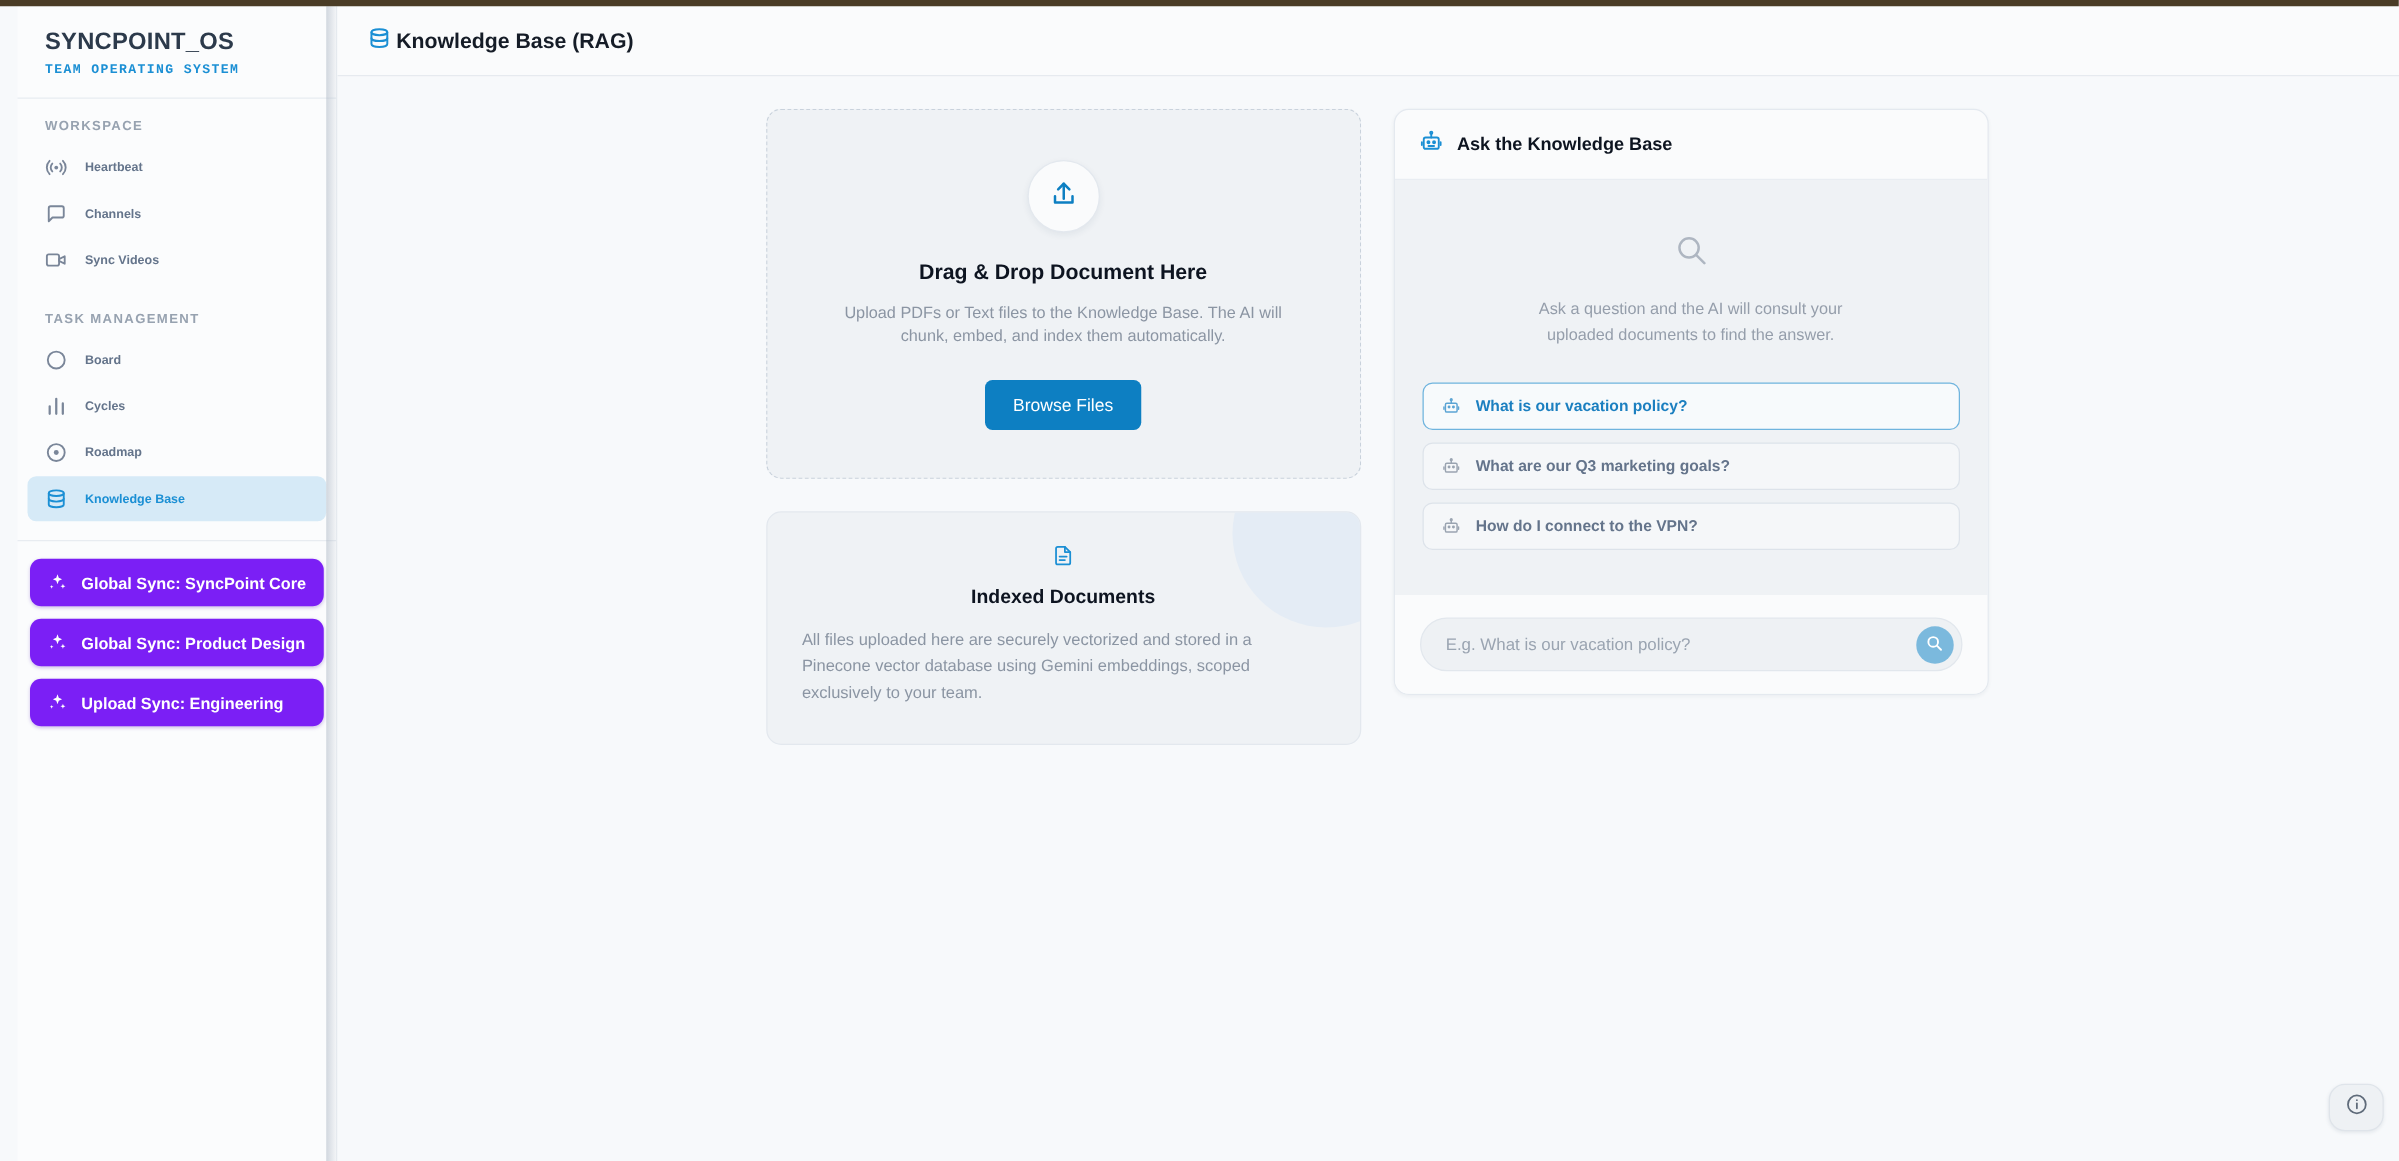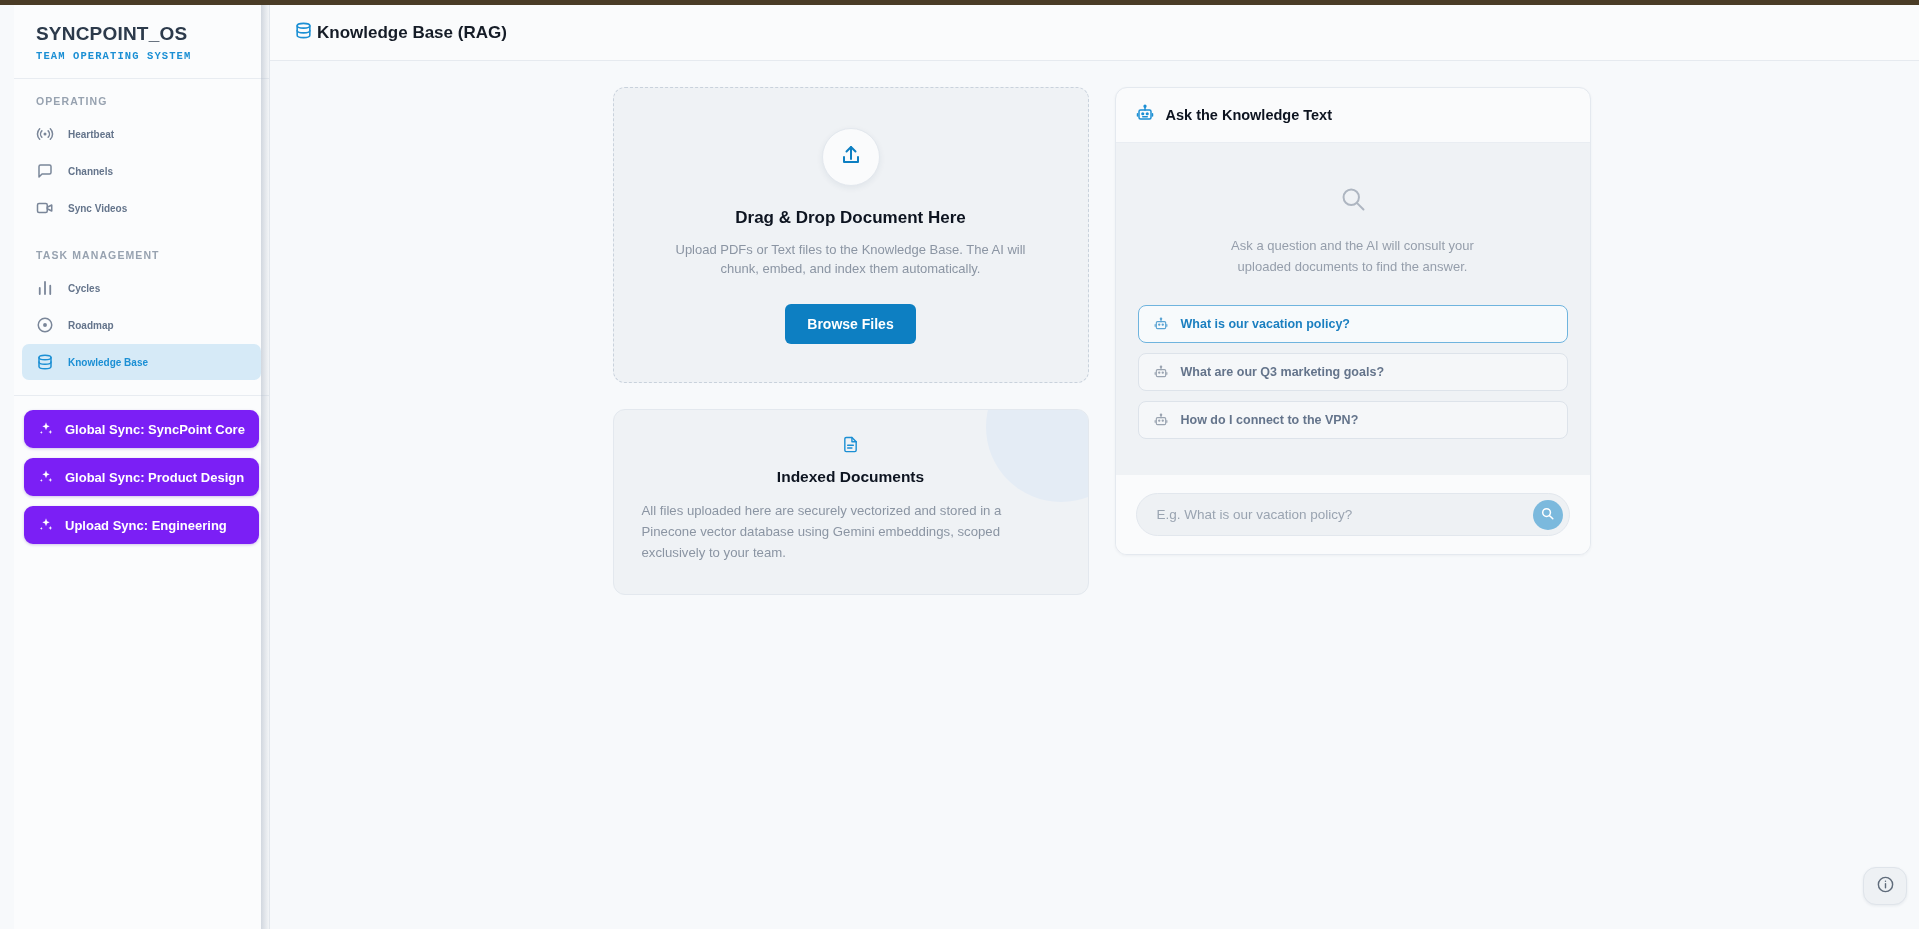--- a/index.html
+++ b/index.html
@@ -100,21 +100,21 @@
     border-radius: 50%; background: #fafbfc;
     border: 1px solid #e3e8ee;
     display: flex; align-items: center; justify-content: center;
     box-shadow: 0 2px 6px rgba(30,50,80,.07);
   }
   .dz-title { font-size: 17px; font-weight: bold; color: #0d1420; margin-bottom: 13px; }
   .dz-sub { font-size: 13px; color: #8b95a3; line-height: 1.45; max-width: 380px; margin: 0 auto 25px auto; }
   .browse-btn {
     background: #0d7fc2; color: #fff; border: none;
     border-radius: 6px; padding: 12px 22px;
-    font-size: 14px; font-weight: bold; cursor: pointer;
+    font-size: 14px; font-weight: normal; cursor: pointer;
     font-family: "Liberation Sans", sans-serif;
   }
 
   
   .indexed-card {
     margin-top: 26px;
     background: #eff2f5;
     border: 1px solid #e3e8ee;
     border-radius: 12px;
     padding: 26px 28px 30px 28px;
@@ -207,21 +207,21 @@
 
   <aside class="sidebar">
     <div class="sidebar-edge"></div>
 
     <div class="brand">
       <div class="brand-title">SYNCPOINT_OS</div>
       <div class="brand-sub">TEAM OPERATING SYSTEM</div>
     </div>
 
     <div class="nav-section">
-      <div class="nav-heading">OPERATING</div>
+      <div class="nav-heading">WORKSPACE</div>
 
       <div class="nav-item">
         <span class="ico">
           <svg width="18" height="18" viewBox="0 0 24 24" fill="none" stroke-width="2" stroke-linecap="round">
             <circle cx="12" cy="12" r="2" fill="#7a8699" stroke="none"></circle>
             <path d="M7.8 7.8a6 6 0 0 0 0 8.4M16.2 7.8a6 6 0 0 1 0 8.4"></path>
             <path d="M4.9 4.9a10 10 0 0 0 0 14.2M19.1 4.9a10 10 0 0 1 0 14.2"></path>
           </svg>
         </span>
         <span>Heartbeat</span>
@@ -243,20 +243,28 @@
             <path d="M15 11l6-3v8l-6-3z"></path>
           </svg>
         </span>
         <span>Sync Videos</span>
       </div>
     </div>
 
     <div class="nav-section bordered">
       <div class="nav-heading">TASK MANAGEMENT</div>
 
+      <div class="nav-item">
+        <span class="ico">
+          <svg width="18" height="18" viewBox="0 0 24 24" fill="none" stroke-width="2">
+              <circle cx="12" cy="12" r="9"></circle>
+            </svg>
+        </span>
+        <span>Board</span>
+      </div>
 
       <div class="nav-item">
         <span class="ico">
           <svg width="18" height="18" viewBox="0 0 24 24" fill="none" stroke-width="2.4" stroke-linecap="round">
             <path d="M5 20V12M12 20V4M19 20V9"></path>
           </svg>
         </span>
         <span>Cycles</span>
       </div>
 
@@ -376,21 +384,21 @@
                 <svg width="18" height="18" viewBox="0 0 24 24" fill="none" stroke="#1b8fd4" stroke-width="2" stroke-linecap="round" stroke-linejoin="round">
                   <rect x="4" y="8" width="16" height="12" rx="2"></rect>
                   <path d="M12 8V4"></path>
                     <circle cx="12" cy="3" r="1.2"></circle>
                   <path d="M2 13v3M22 13v3"></path>
                   <circle cx="9" cy="13" r="1.1" fill="#1b8fd4"></circle>
                   <circle cx="15" cy="13" r="1.1" fill="#1b8fd4"></circle>
                   <path d="M9 17h6"></path>
                 </svg>
               </span>
-              <span class="ask-head-title">Ask the Knowledge Text</span>
+              <span class="ask-head-title">Ask the Knowledge Base</span>
             </div>
 
             <div class="ask-body">
               <div class="empty-ico">
                 <svg width="28" height="28" viewBox="0 0 24 24" fill="none" stroke="#aeb6c1" stroke-width="1.7" stroke-linecap="round">
                   <circle cx="10.5" cy="10.5" r="6.6"></circle>
                   <path d="M15.5 15.5L21 21"></path>
                 </svg>
               </div>
               <div class="empty-txt">Ask a question and the AI will consult your uploaded documents to find the answer.</div>

